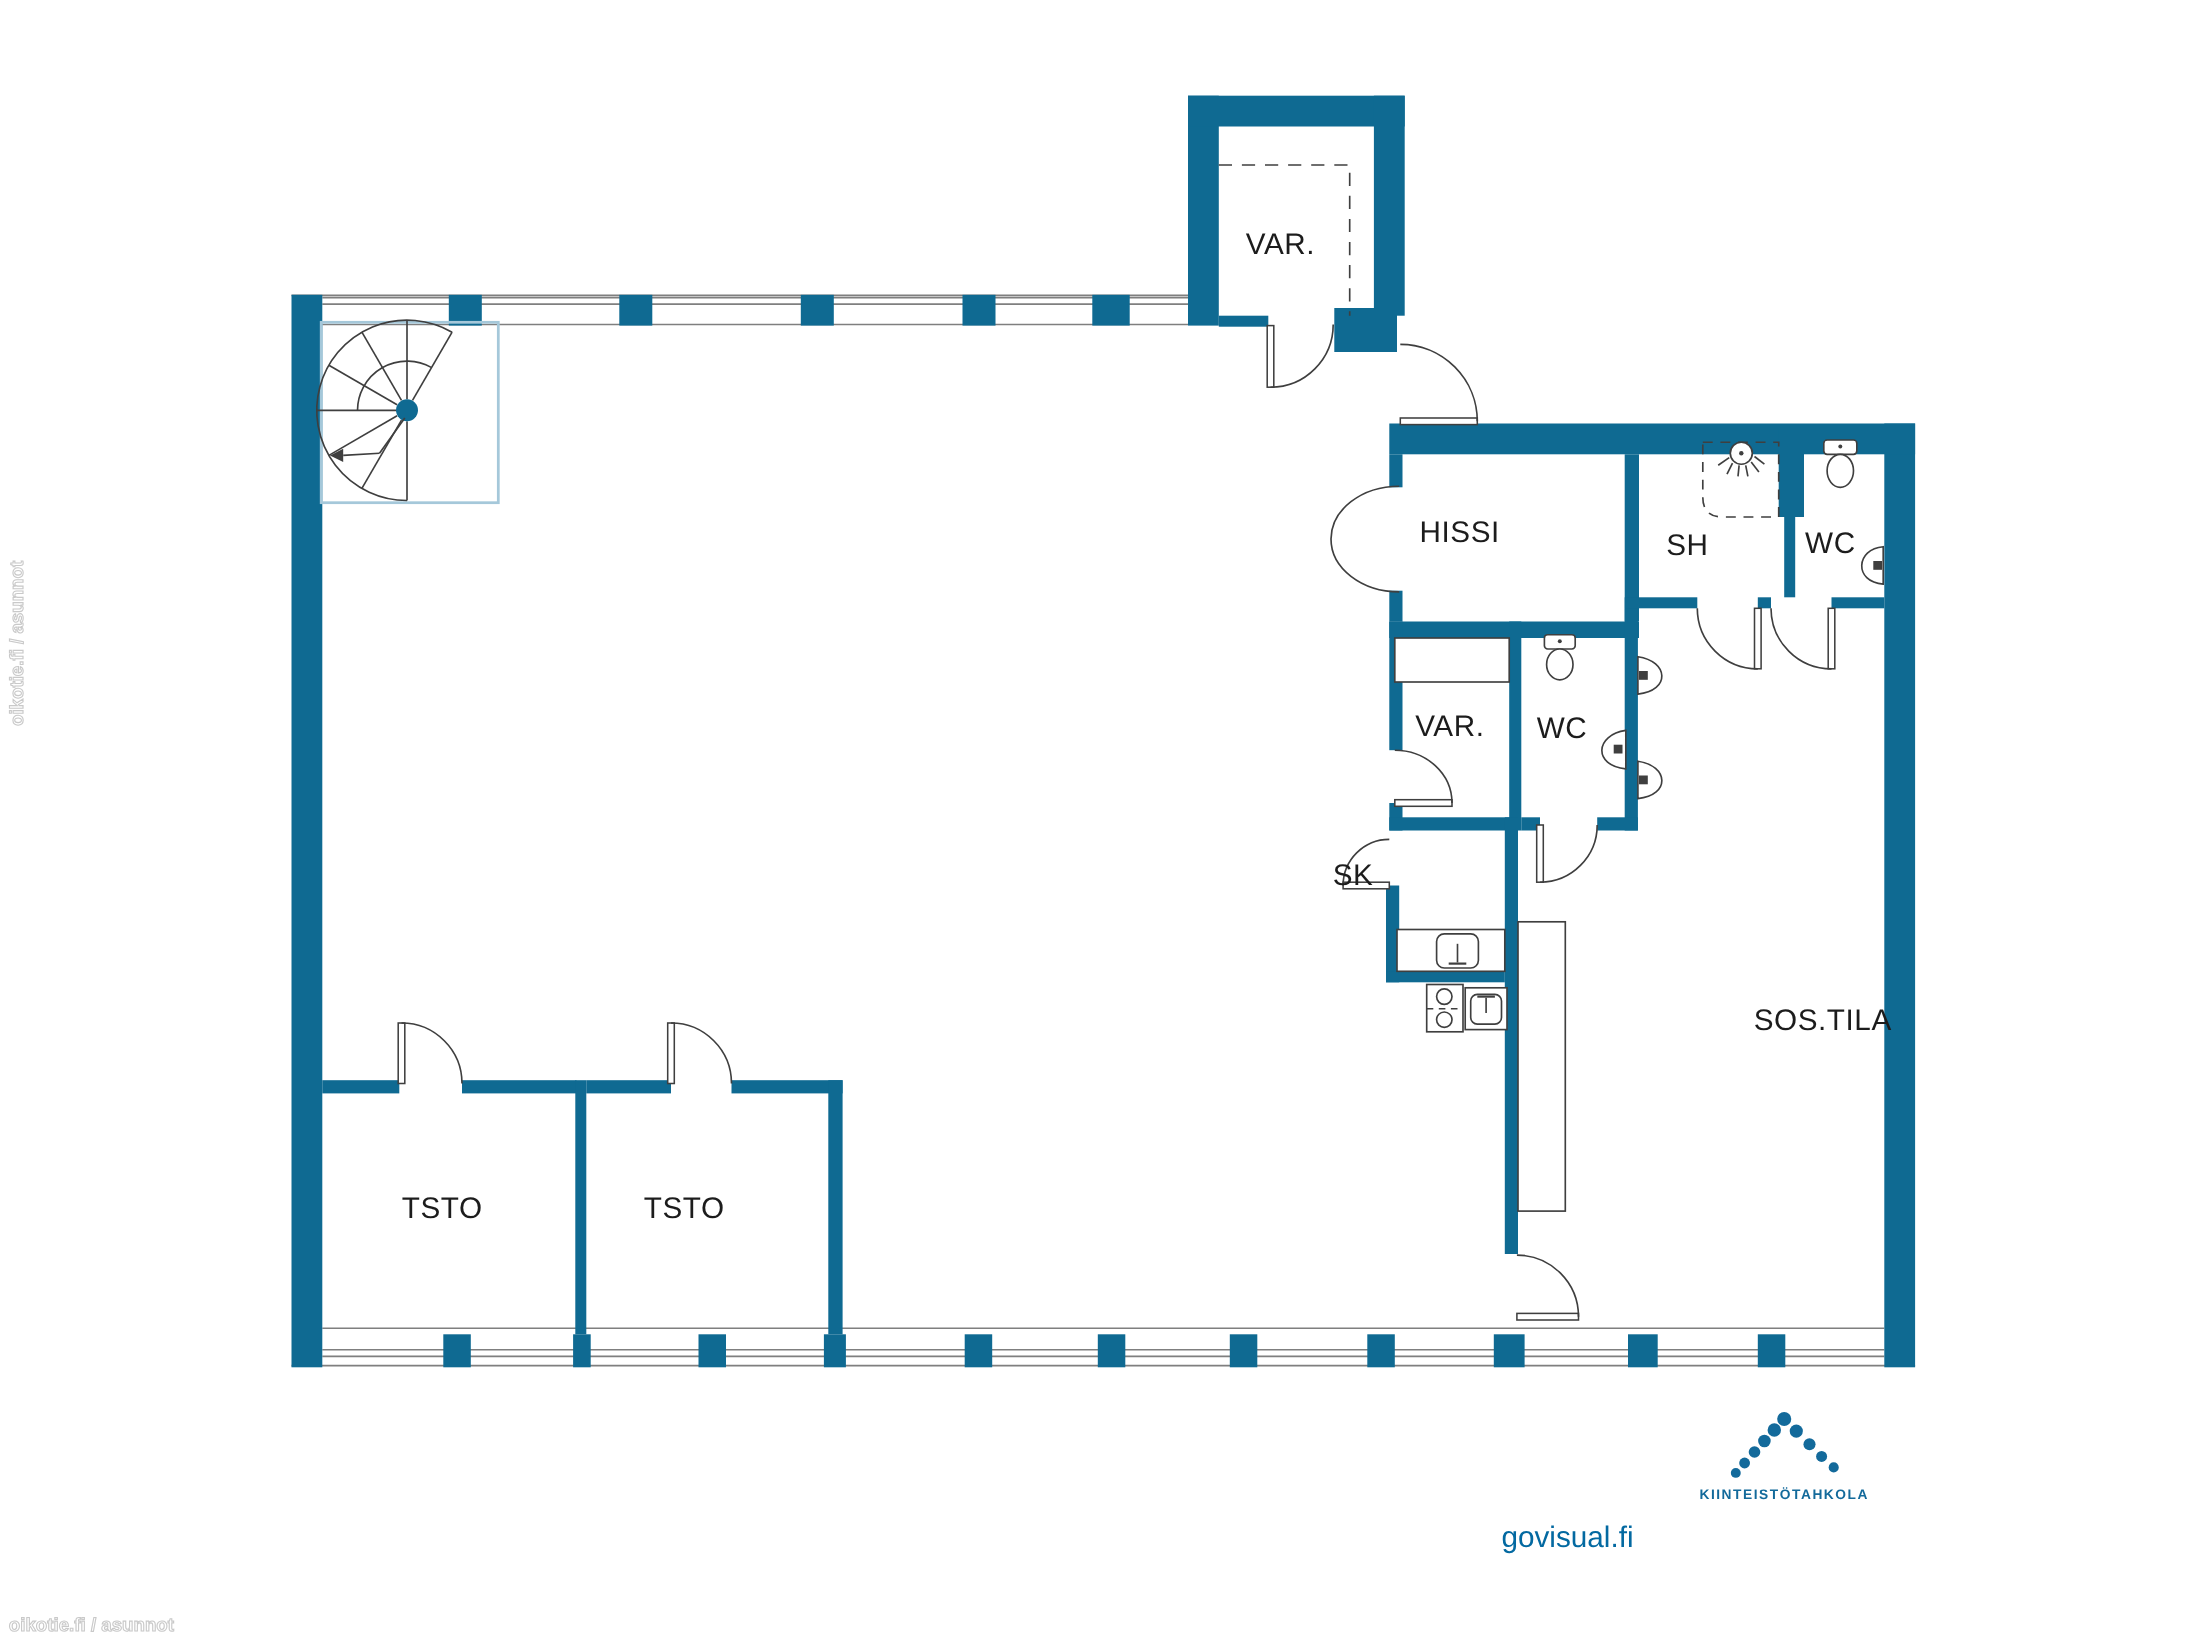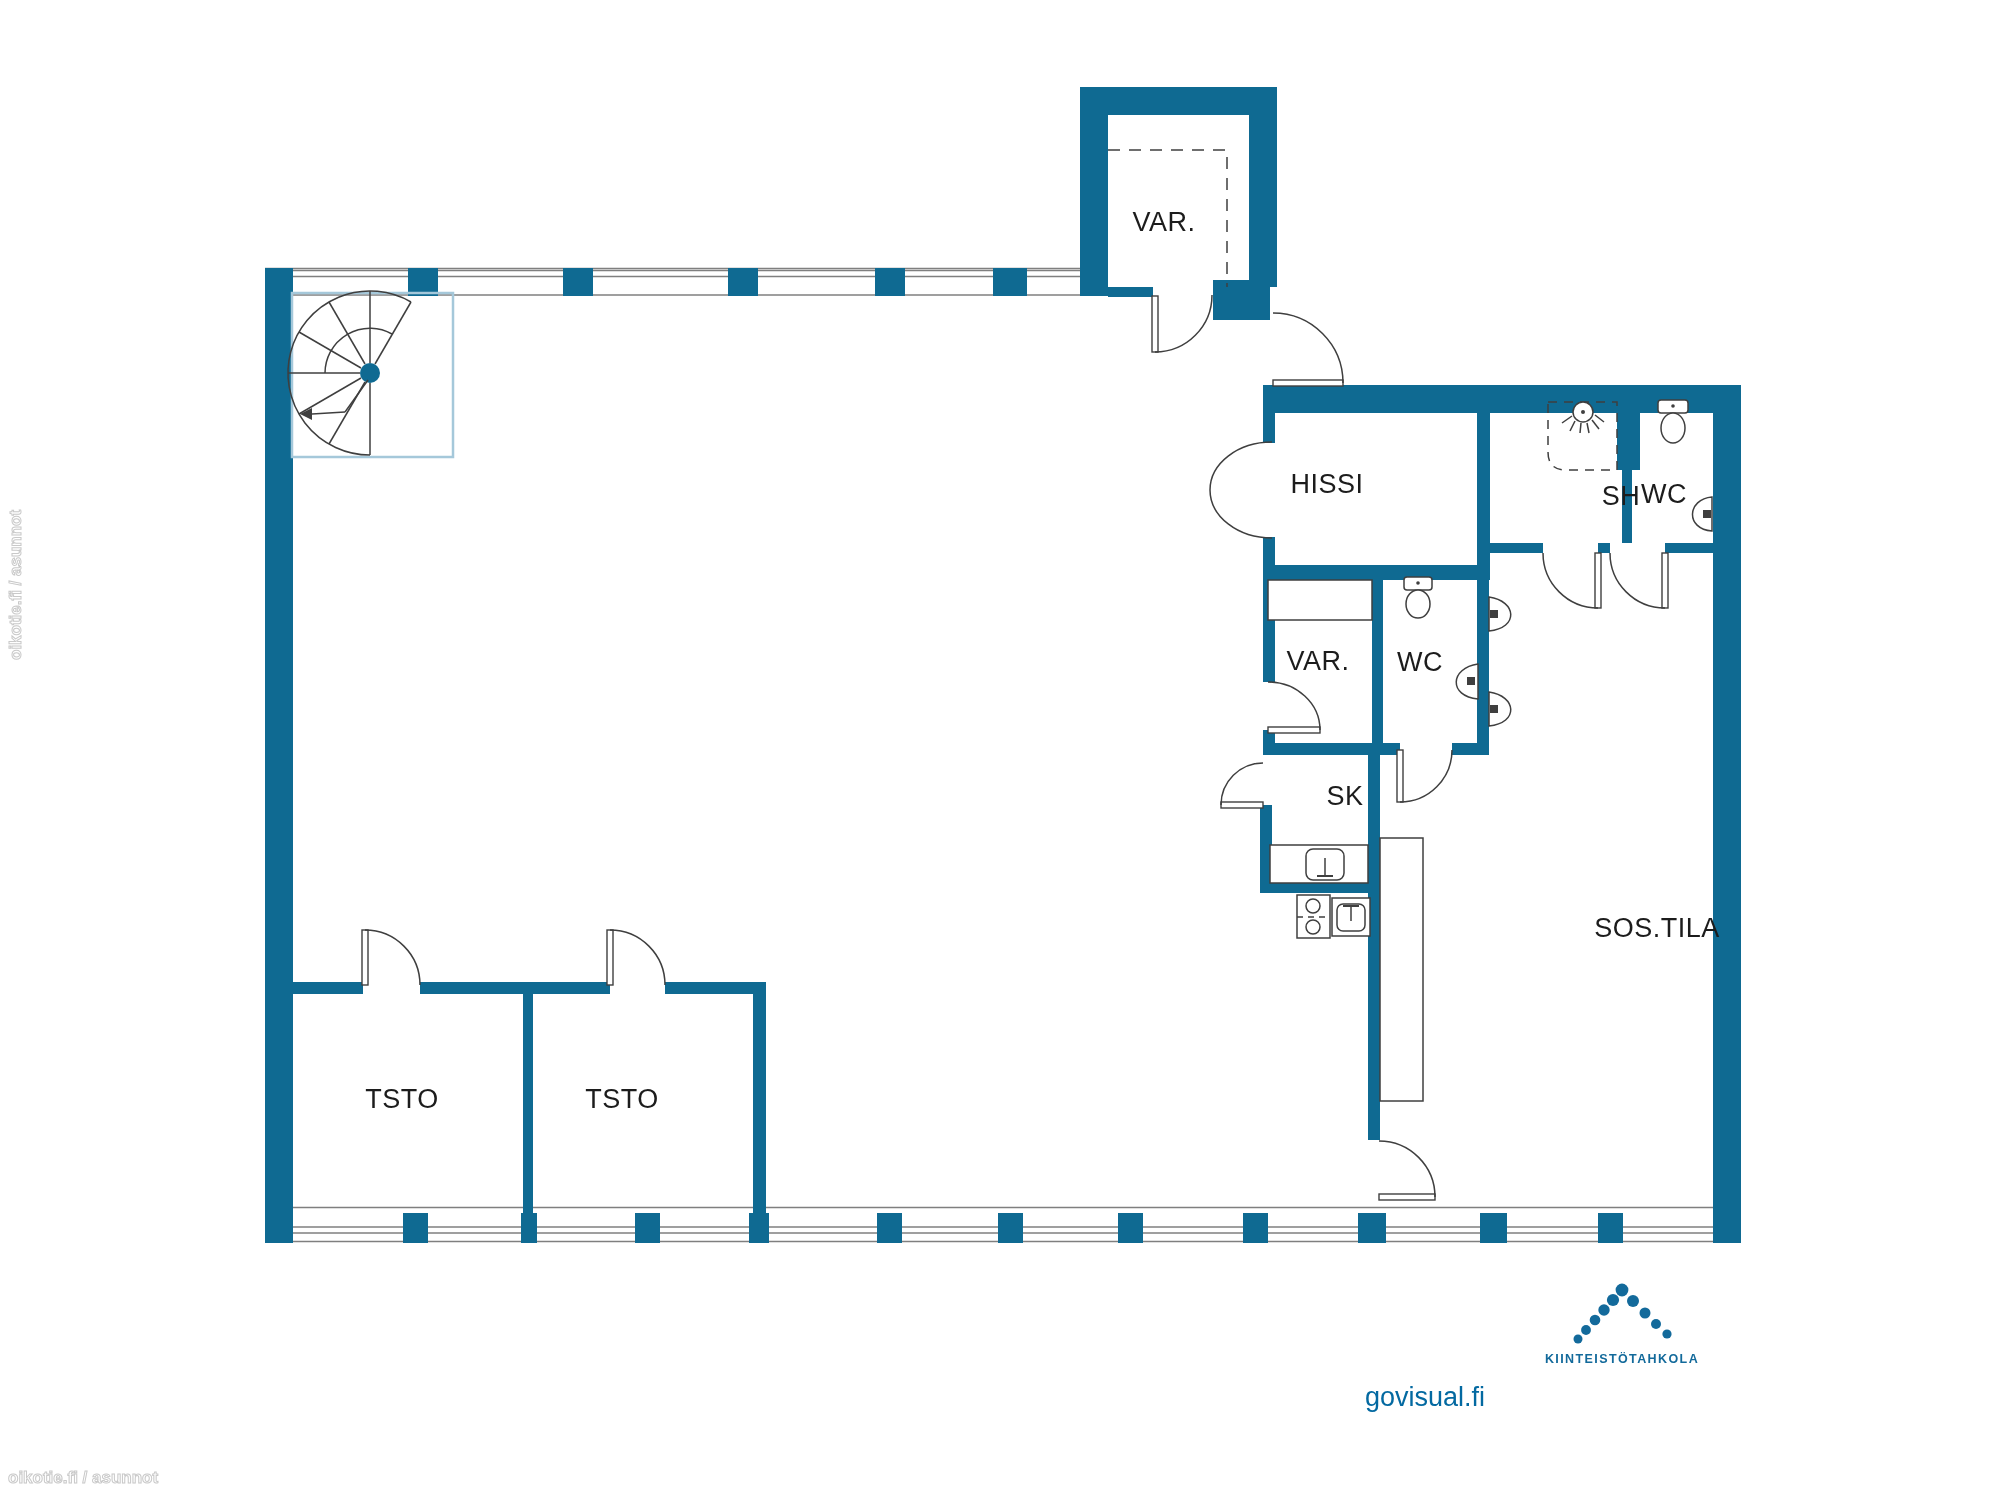--- a/index.html
+++ b/index.html
@@ -232,25 +232,25 @@
     <circle class="branddot" cx="1578" cy="1339" r="4.5"></circle>
     <circle class="branddot" cx="1633" cy="1301" r="6.0"></circle>
     <circle class="branddot" cx="1645" cy="1313" r="5.5"></circle>
     <circle class="branddot" cx="1656" cy="1324" r="5.0"></circle>
     <circle class="branddot" cx="1667" cy="1334" r="4.6"></circle>
   </g>
 </svg>
 
   <div class="room-label" style="left:1164px;top:222px">VAR.</div>
   <div class="room-label" style="left:1327px;top:484px">HISSI</div>
-  <div class="room-label" style="left:1621px;top:496px">SH</div>
+  <div class="room-label" style="left:1534px;top:496px">SH</div>
   <div class="room-label" style="left:1664px;top:494px">WC</div>
   <div class="room-label" style="left:1318px;top:661px">VAR.</div>
   <div class="room-label" style="left:1420px;top:662px">WC</div>
-  <div class="room-label" style="left:1345px;top:796px">SK</div>
+  <div class="room-label" style="left:1230px;top:796px">SK</div>
   <div class="room-label" style="left:1657px;top:928px">SOS.TILA</div>
   <div class="room-label" style="left:402px;top:1099px">TSTO</div>
   <div class="room-label" style="left:622px;top:1099px">TSTO</div>
 
   <div class="brand-text">KIINTEISTÖTAHKOLA</div>
   <div class="site-text">govisual.fi</div>
 
   <div class="wm wm-bottom">oikotie.fi / asunnot</div>
   <div class="wm wm-left">oikotie.fi / asunnot</div>
 

